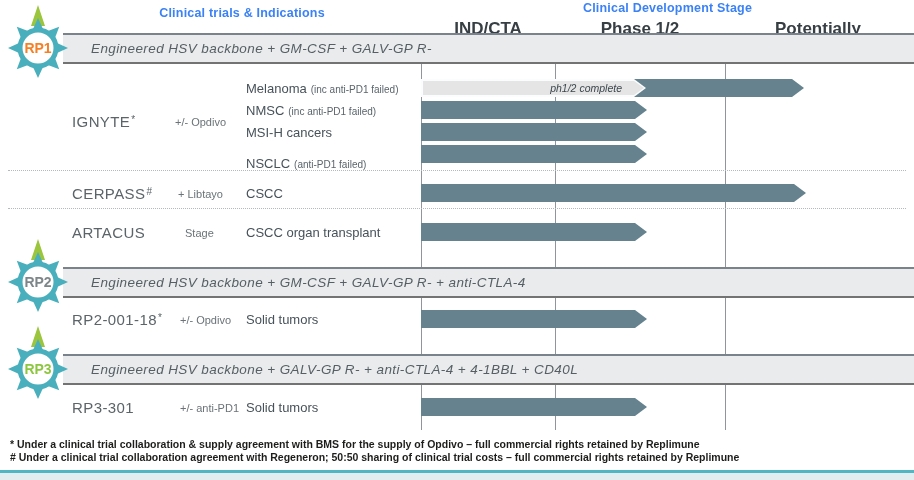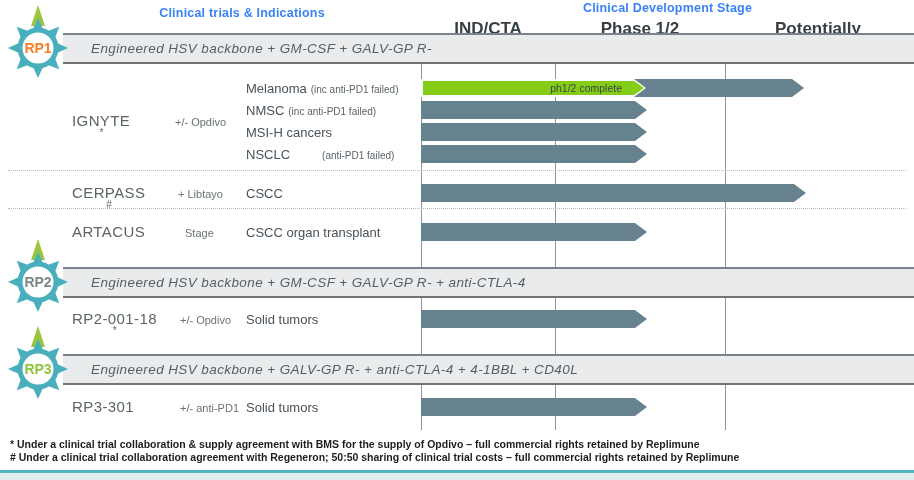--- a/index.html
+++ b/index.html
@@ -11,35 +11,35 @@
 
   .band { position:absolute; left:63px; width:851px; height:31px;
           background:#e9ebec; border-top:2px solid #7a838b; border-bottom:2px solid #737373;
           display:flex; align-items:center; padding-left:28px;
           font-size:13.5px; color:#565f64; letter-spacing:0.4px;font-style:italic; }
 
   .hdr-title { position:absolute; font-size:12.5px; font-weight:700; color:#3b82f6; text-align:center; letter-spacing:0.2px; }
   .col-label { position:absolute; top:19px; height:14px; font-size:17px; font-weight:700; color:#373f44; text-align:center; }
 
   .trial { position:absolute; left:72px; height:18px; display:flex; align-items:center;
-           font-size:15px; color:#5b6468; letter-spacing:0.4px;flex-direction:column; }
+           font-size:15px; color:#5b6468; letter-spacing:0.4px; }
   .trial sup { font-size:10px; margin-left:1px; transform:translateY(-2px); }
   .combo { position:absolute; font-size:11px; color:#6a7377; }
   .indication { position:absolute; left:246px; height:18px; display:flex; align-items:baseline; white-space:nowrap; }
   .indication .name { font-size:13px; color:#47525a; align-self:center; }
   .indication .note { font-size:10px; color:#5a646b; margin-left:4px; align-self:center; padding-top:2px; }
 
   .arrow { position:absolute; height:18px; background:#65828e;
            clip-path: polygon(0 0, calc(100% - 12px) 0, 100% 50%, calc(100% - 12px) 100%, 0 100%); }
   .arrow-outer { position:absolute; height:18px; background:#fbfcfd;
            clip-path: polygon(0 0, calc(100% - 12px) 0, 100% 50%, calc(100% - 12px) 100%, 0 100%); }
-  .arrow-inner { position:absolute; inset:2px; background:#84cc16;
+  .arrow-inner { position:absolute; inset:2px; background:#e5e5e5;
            clip-path: polygon(0 0, calc(100% - 10px) 0, 100% 50%, calc(100% - 10px) 100%, 0 100%);
            display:flex; align-items:center; justify-content:flex-end;
-           padding-right:22px; font-size:10.5px; color:#3c474d; }
+           padding-right:22px; font-size:10.5px; color:#3c474d;font-style:italic; }
 
   .badge { position:absolute; left:7px; }
   .badge text { font-family:"Liberation Sans", sans-serif; font-weight:bold; font-size:14px; }
   .badge.rp1 text { fill:#f58025; }
   .badge.rp2 text { fill:#7d8689; }
   .badge.rp3 text { fill:#8dc63f; }
 
   .footnote { position:absolute; left:10px; font-size:10.5px; font-weight:700; color:#1d1d1b; white-space:nowrap; }
   .footer-bar { position:absolute; left:0; top:470px; width:914px; height:10px;
                 background:#e3ecee; border-top:3px solid #52b5c2; }
@@ -130,21 +130,21 @@
     <span class="name">Melanoma</span>
     <span class="note">(inc anti-PD1 failed)</span>
   </div>
   <div class="indication" style="top:101px;">
     <span class="name">NMSC</span>
     <span class="note">(inc anti-PD1 failed)</span>
   </div>
   <div class="indication" style="top:123px;">
     <span class="name">MSI-H cancers</span>
   </div>
-  <div class="indication" style="top:145px;gap:28px;">
+  <div class="indication" style="top:154px;">
     <span class="name">NSCLC</span>
     <span class="note">(anti-PD1 failed)</span>
   </div>
 
   <div class="arrow" style="left:560px; top:79px; width:244px;"></div>
   <div class="arrow-outer" style="left:421px; top:79px; width:225px;">
     <div class="arrow-inner">ph1/2 complete</div>
   </div>
   <div class="arrow" style="left:421px; top:101px; width:226px;"></div>
   <div class="arrow" style="left:421px; top:123px; width:226px;"></div>

